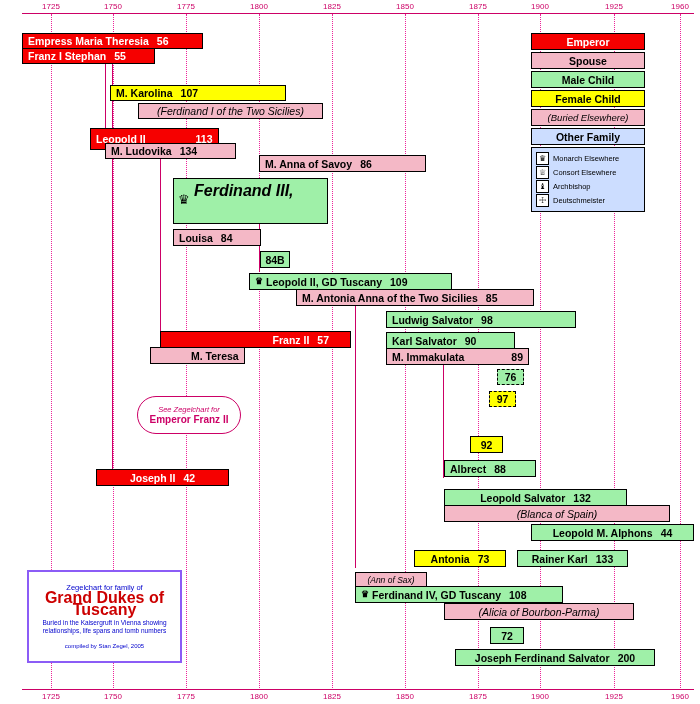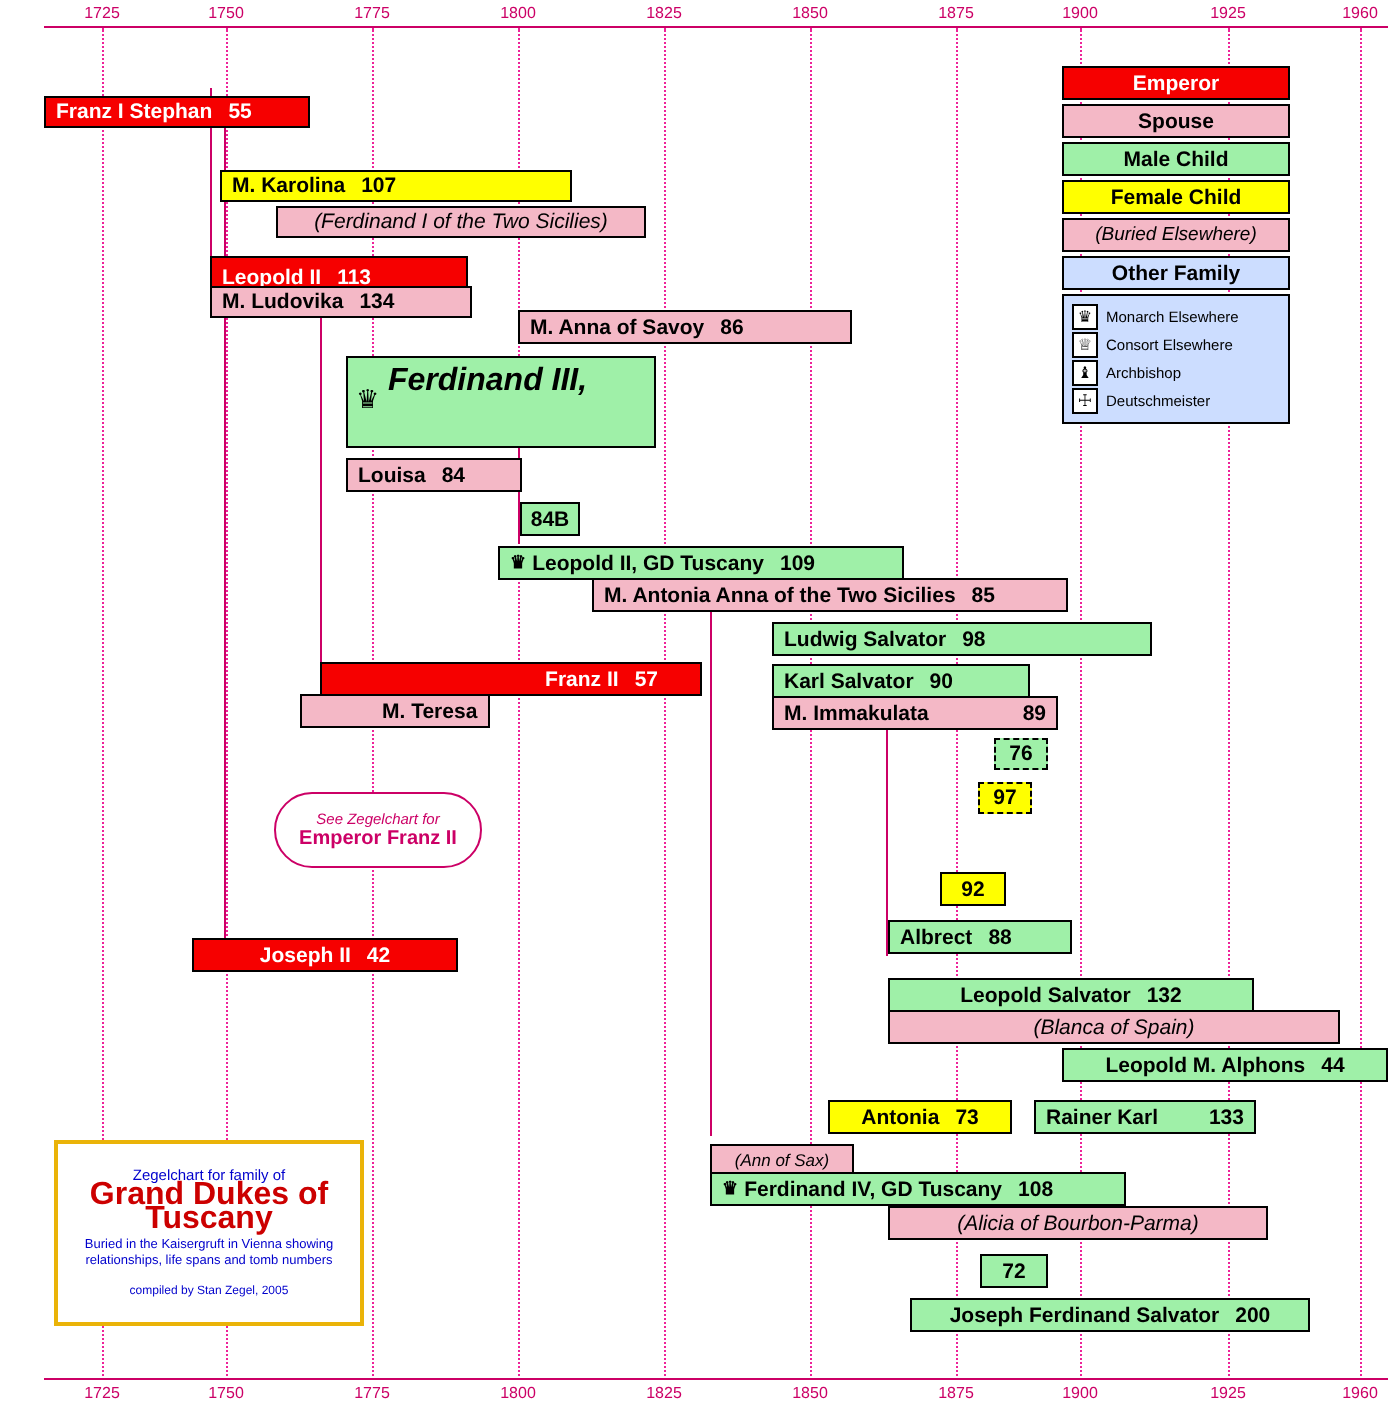--- a/index.html
+++ b/index.html
@@ -72,21 +72,21 @@
   #seechart{
     position:absolute;left:137px;top:396px;width:104px;height:38px;
     box-sizing:border-box;border:1px solid #cc0066;border-radius:19px;background:#ffffff;
     display:flex;flex-direction:column;align-items:center;justify-content:center;
   }
   #seechart .l1{font-size:7.5px;font-style:italic;color:#cc0066;}
   #seechart .l2{font-size:10px;font-weight:bold;color:#cc0066;}
 
   #titlebox{
     position:absolute;left:27px;top:570px;width:155px;height:93px;
-    box-sizing:border-box;border:2px solid #eab308;background:#ffffff;
+    box-sizing:border-box;border:2px solid #8b5cf6;background:#ffffff;
     display:flex;flex-direction:column;align-items:center;justify-content:center;
     text-align:center;padding:2px;
   }
   #titlebox .t1{font-size:7.5px;color:#0000cc;line-height:9px;}
   #titlebox .t2{font-size:16px;font-weight:bold;color:#cc0000;line-height:12px;}
   #titlebox .t3{font-size:6.5px;color:#0000cc;line-height:8px;margin-top:3px;}
   #titlebox .t4{font-size:6px;color:#0000cc;line-height:8px;margin-top:7px;}
 
   
   .conn{position:absolute;background:#cc0066;}
@@ -160,36 +160,40 @@
         <span class="icon-box">♝</span>
         <span>Archbishop</span>
       </div>
       <div class="icon-row">
         <span class="icon-box">☩</span>
         <span>Deutschmeister</span>
       </div>
     </div>
   </div>
 
+  <div class="bar emperor" style="left:22px;top:33px;width:181px;height:16px;">
+    <span class="lbl">Empress Maria Theresia</span>
+    <span class="num">56</span>
+  </div>
 
   <div class="bar emperor" style="left:22px;top:48px;width:133px;height:16px;">
     <span class="lbl">Franz I Stephan</span>
     <span class="num">55</span>
   </div>
 
   <div class="bar female" style="left:110px;top:85px;width:176px;height:16px;">
     <span class="lbl">M. Karolina</span>
     <span class="num">107</span>
   </div>
 
   <div class="bar buried center" style="left:138px;top:103px;width:185px;height:16px;">
     <span class="lbl">(Ferdinand I of the Two Sicilies)</span>
   </div>
 
-  <div class="bar emperor" style="left:105px;top:128px;width:129px;height:22px;">
+  <div class="bar emperor" style="left:90px;top:128px;width:129px;height:22px;gap:42px;">
     <span class="lbl">Leopold II</span>
     <span class="num">113</span>
   </div>
 
   <div class="bar spouse" style="left:105px;top:143px;width:131px;height:16px;">
     <span class="lbl">M. Ludovika</span>
     <span class="num">134</span>
   </div>
 
   <div class="bar spouse" style="left:259px;top:155px;width:167px;height:17px;">
@@ -276,21 +280,21 @@
 
   <div class="bar buried center" style="left:444px;top:505px;width:226px;height:17px;">
     <span class="lbl">(Blanca of Spain)</span>
   </div>
 
   <div class="bar male center" style="left:531px;top:524px;width:163px;height:17px;">
     <span class="lbl">Leopold M. Alphons</span>
     <span class="num">44</span>
   </div>
 
-  <div class="bar male center" style="left:517px;top:550px;width:111px;height:17px;justify-content:space-between;">
+  <div class="bar male center" style="left:517px;top:550px;width:111px;height:17px;">
     <span class="lbl">Rainer Karl</span>
     <span class="num">133</span>
   </div>
 
   <div class="bar female center" style="left:414px;top:550px;width:92px;height:17px;">
     <span class="lbl">Antonia</span>
     <span class="num">73</span>
   </div>
 
   <div class="bar buried center" style="left:355px;top:572px;width:72px;height:16px;">

